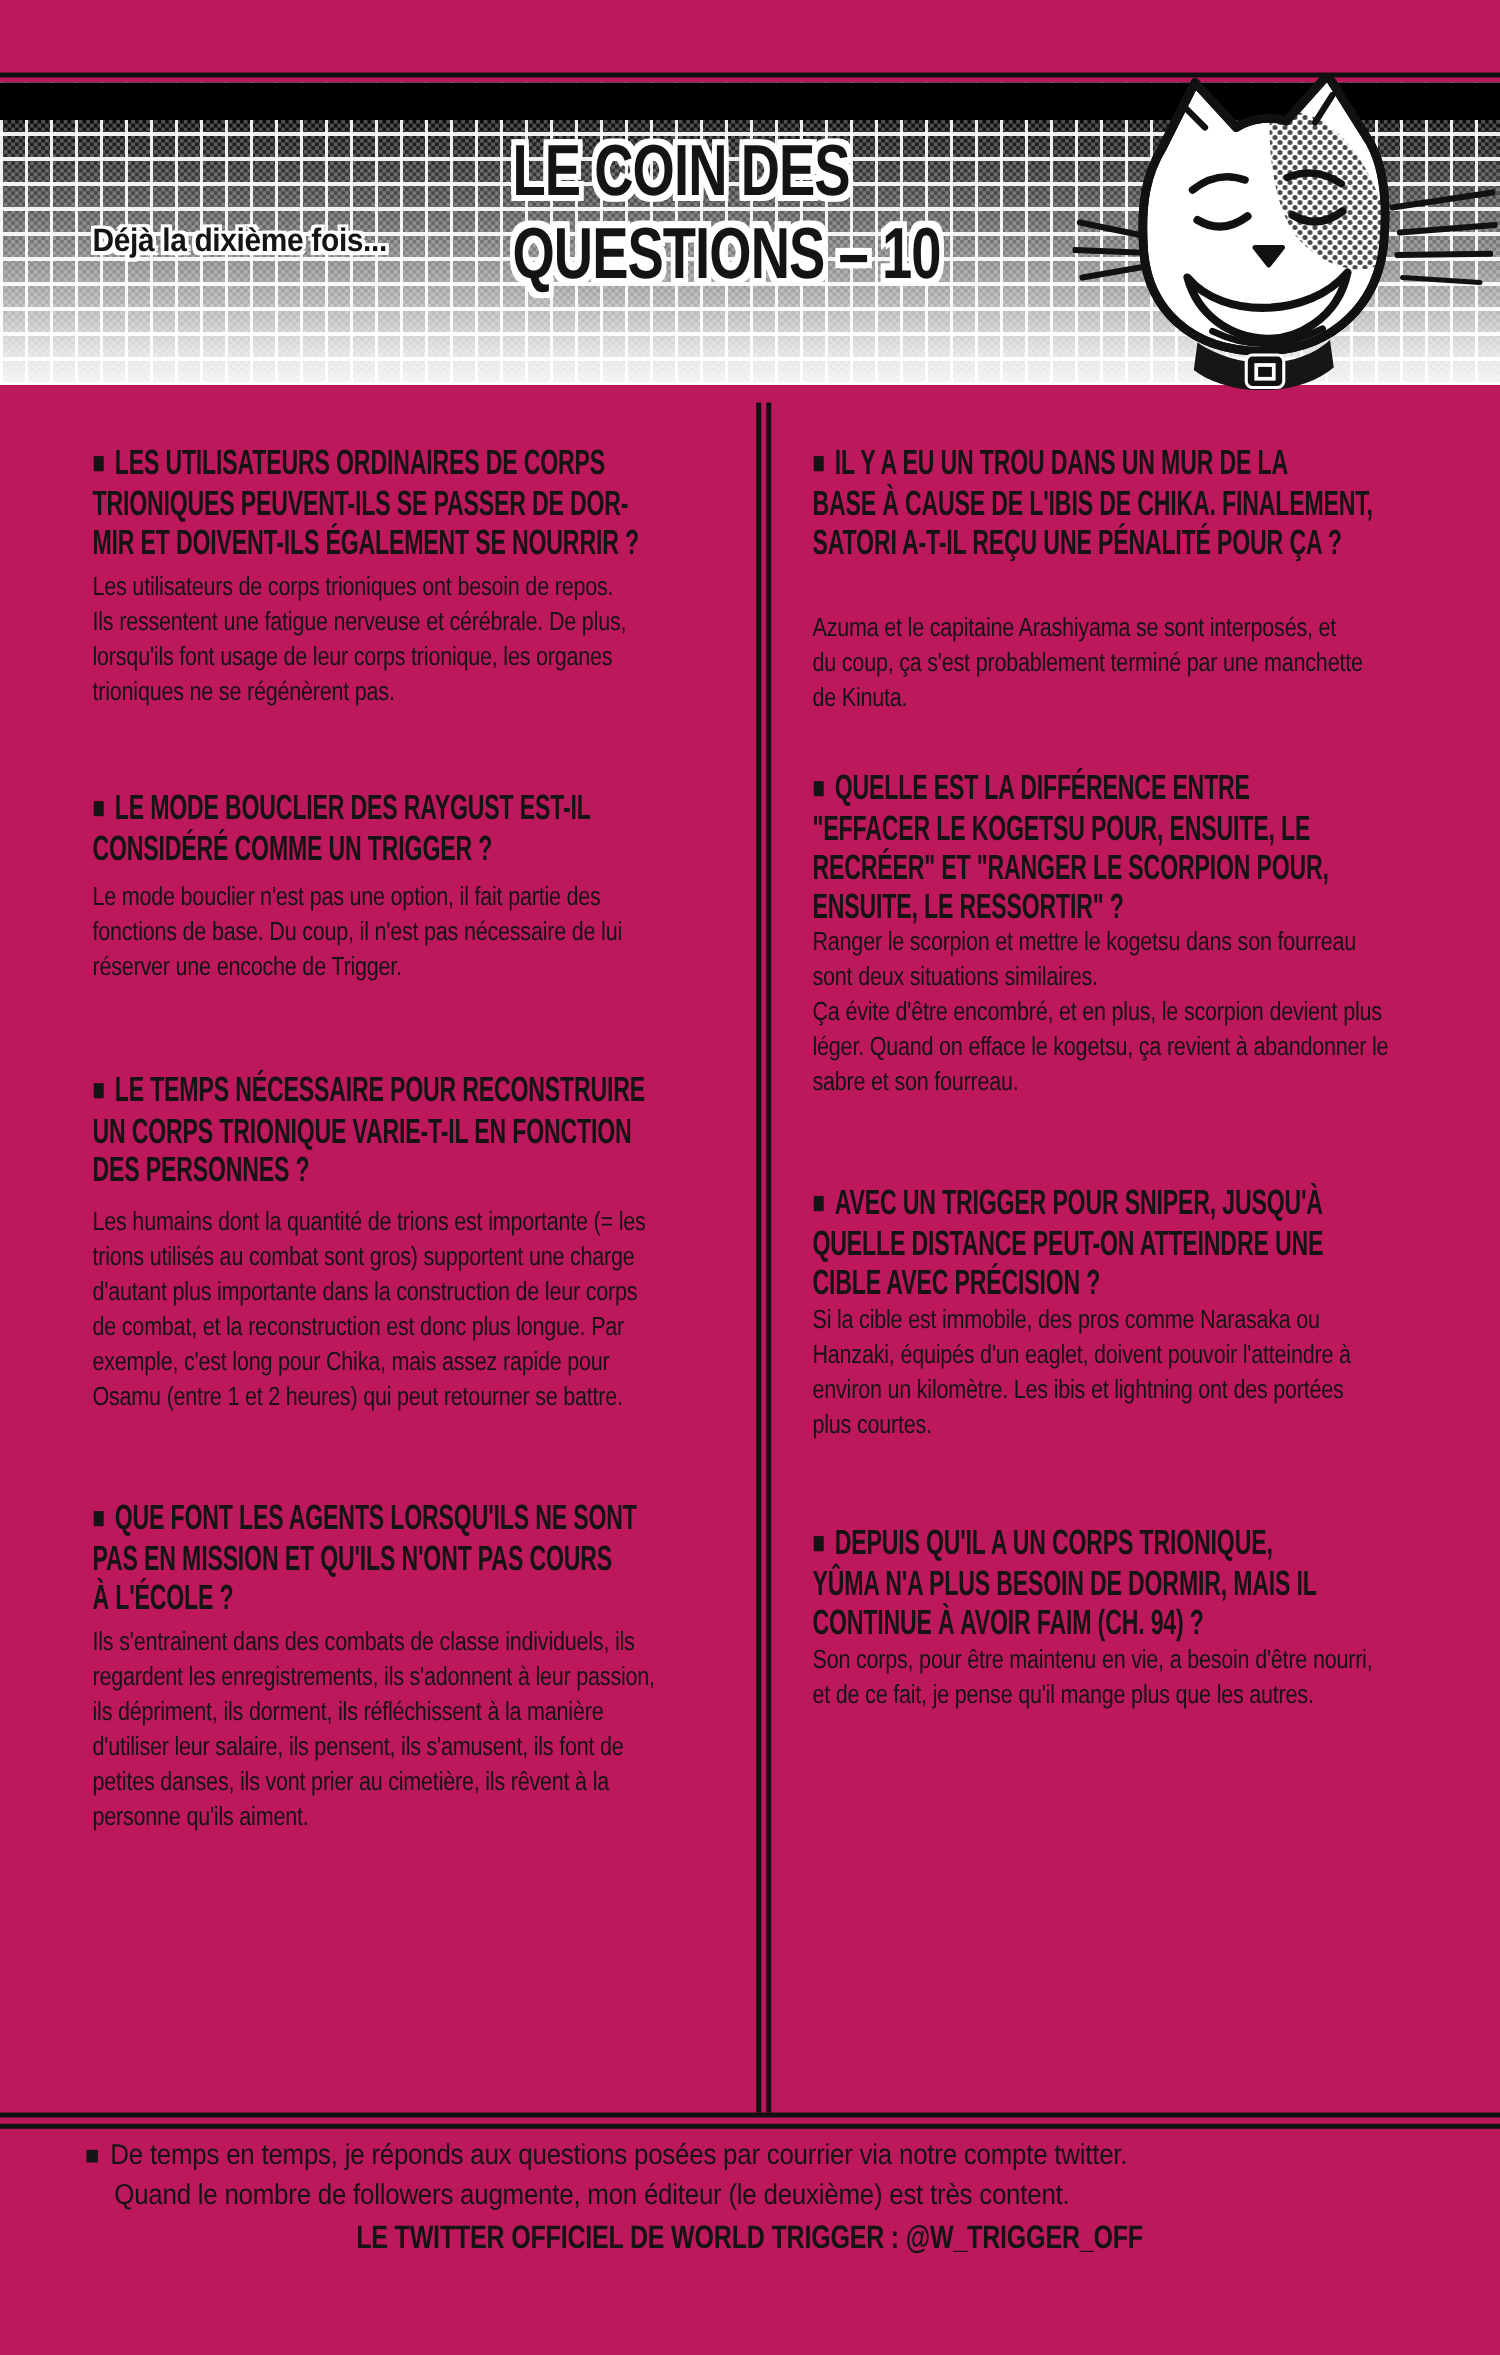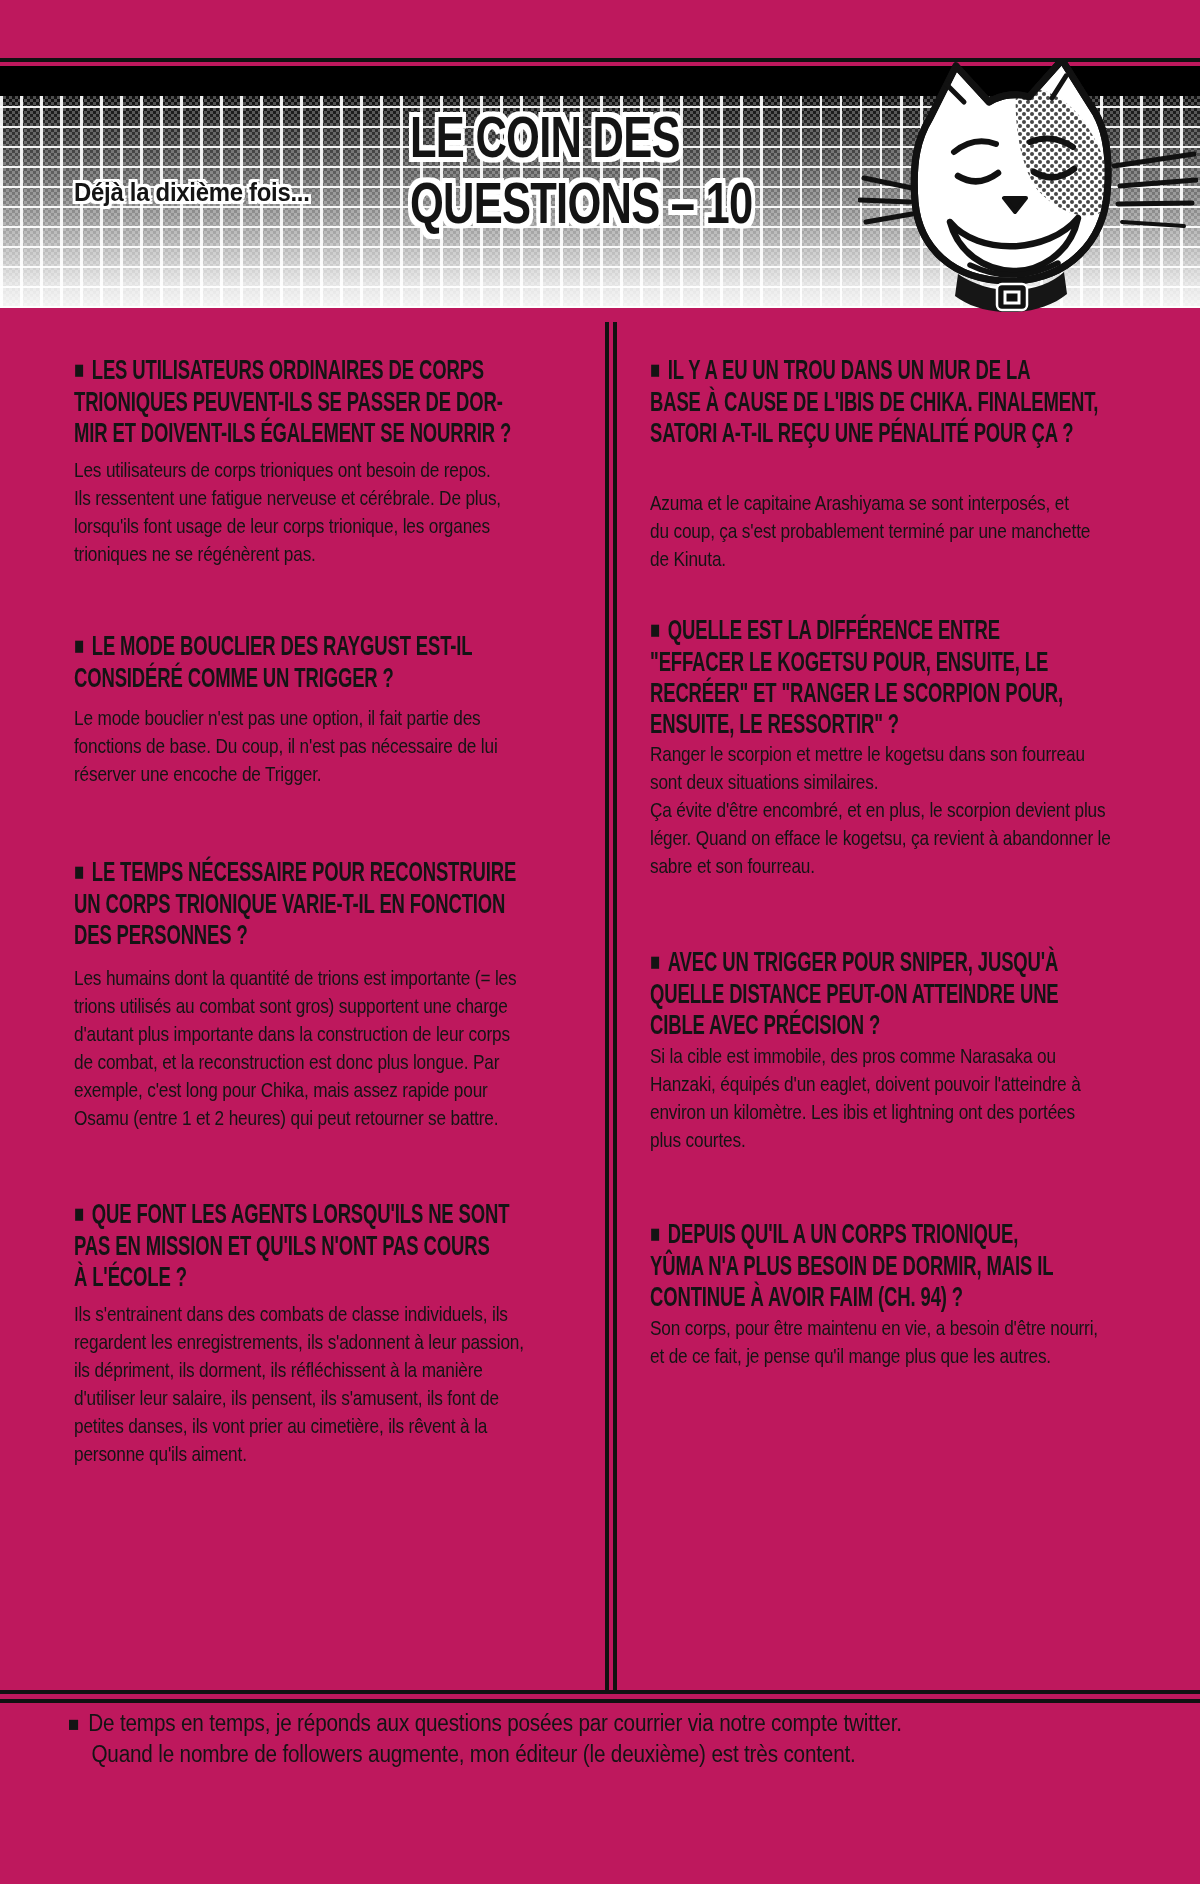--- a/index.html
+++ b/index.html
@@ -215,14 +215,17 @@
 YÛMA N'A PLUS BESOIN DE DORMIR, MAIS IL
 CONTINUE À AVOIR FAIM (CH. 94) ?</span>
   </div>
   <div class="a col-r" style="top:1314px">Son corps, pour être maintenu en vie, a besoin d'être nourri,
 et de ce fait, je pense qu'il mange plus que les autres.</div>
 
   <div class="foot-note">
     <span class="bq">■</span><span>De temps en temps, je réponds aux questions posées par courrier via notre compte twitter.</span>
     <span class="fl2">Quand le nombre de followers augmente, mon éditeur (le deuxième) est très content.</span>
   </div>
+  <div class="foot-twitter">
+    <span class="tw">LE TWITTER OFFICIEL DE WORLD TRIGGER : @W_TRIGGER_OFF</span>
+  </div>
 
 </div>
 
 </body></html>

